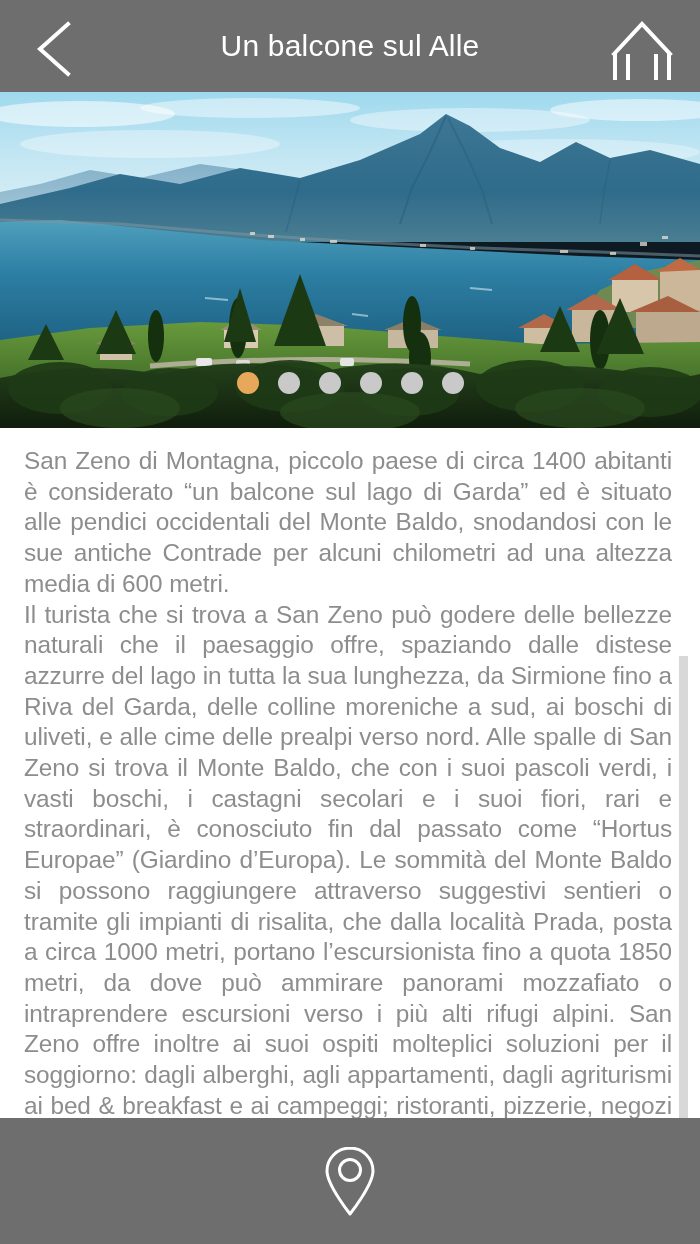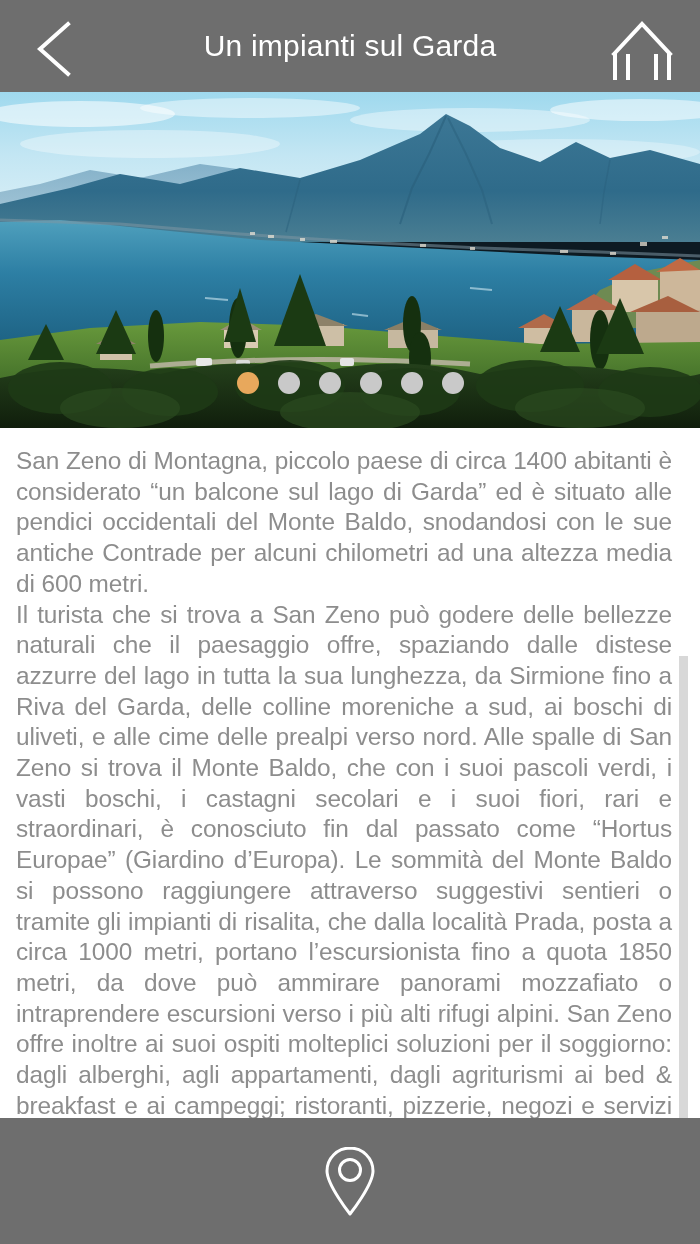--- a/index.html
+++ b/index.html
@@ -59,21 +59,21 @@
     cursor:pointer;
   }
   .dot.active { background:#e8a85c; }
 
   
   .content {
     position:absolute; top:428px; left:0;
     width:700px; height:690px;
     background:#ffffff;
     overflow:hidden;
-    padding:18px 28px 0 16px;
+    padding:18px 28px 0 24px;
   }
   .para {
     color:#8d8d8d;
     font-size:24.4px;
     line-height:30.7px;
     text-align:justify;
     font-weight:300;
     letter-spacing:-0.1px;
   }
   .para + .para { margin-top:0px; }
@@ -114,21 +114,21 @@
 <body>
 
 <div class="header">
 
   <div class="back-btn">
     <svg width="46" height="58" viewBox="0 0 46 58">
       <polyline points="36,4 8,29 36,54" fill="none" stroke="#ffffff" stroke-width="4" stroke-linecap="square" stroke-linejoin="miter"></polyline>
     </svg>
   </div>
 
-  <div class="header-title">Un impianti sul Garda</div>
+  <div class="header-title">Un balcone sul Alle</div>
 
   <div class="home-btn">
     <svg width="66" height="66" viewBox="0 0 66 66">
       <polyline points="5,38 33,8 61,38" fill="none" stroke="#ffffff" stroke-width="4" stroke-linecap="square" stroke-linejoin="miter"></polyline>
       <line x1="6" y1="38" x2="6" y2="62" stroke="#ffffff" stroke-width="4" stroke-linecap="square"></line>
       <line x1="19" y1="40" x2="19" y2="62" stroke="#ffffff" stroke-width="4" stroke-linecap="square"></line>
       <line x1="47" y1="40" x2="47" y2="62" stroke="#ffffff" stroke-width="4" stroke-linecap="square"></line>
       <line x1="60" y1="38" x2="60" y2="62" stroke="#ffffff" stroke-width="4" stroke-linecap="square"></line>
     </svg>
   </div>

